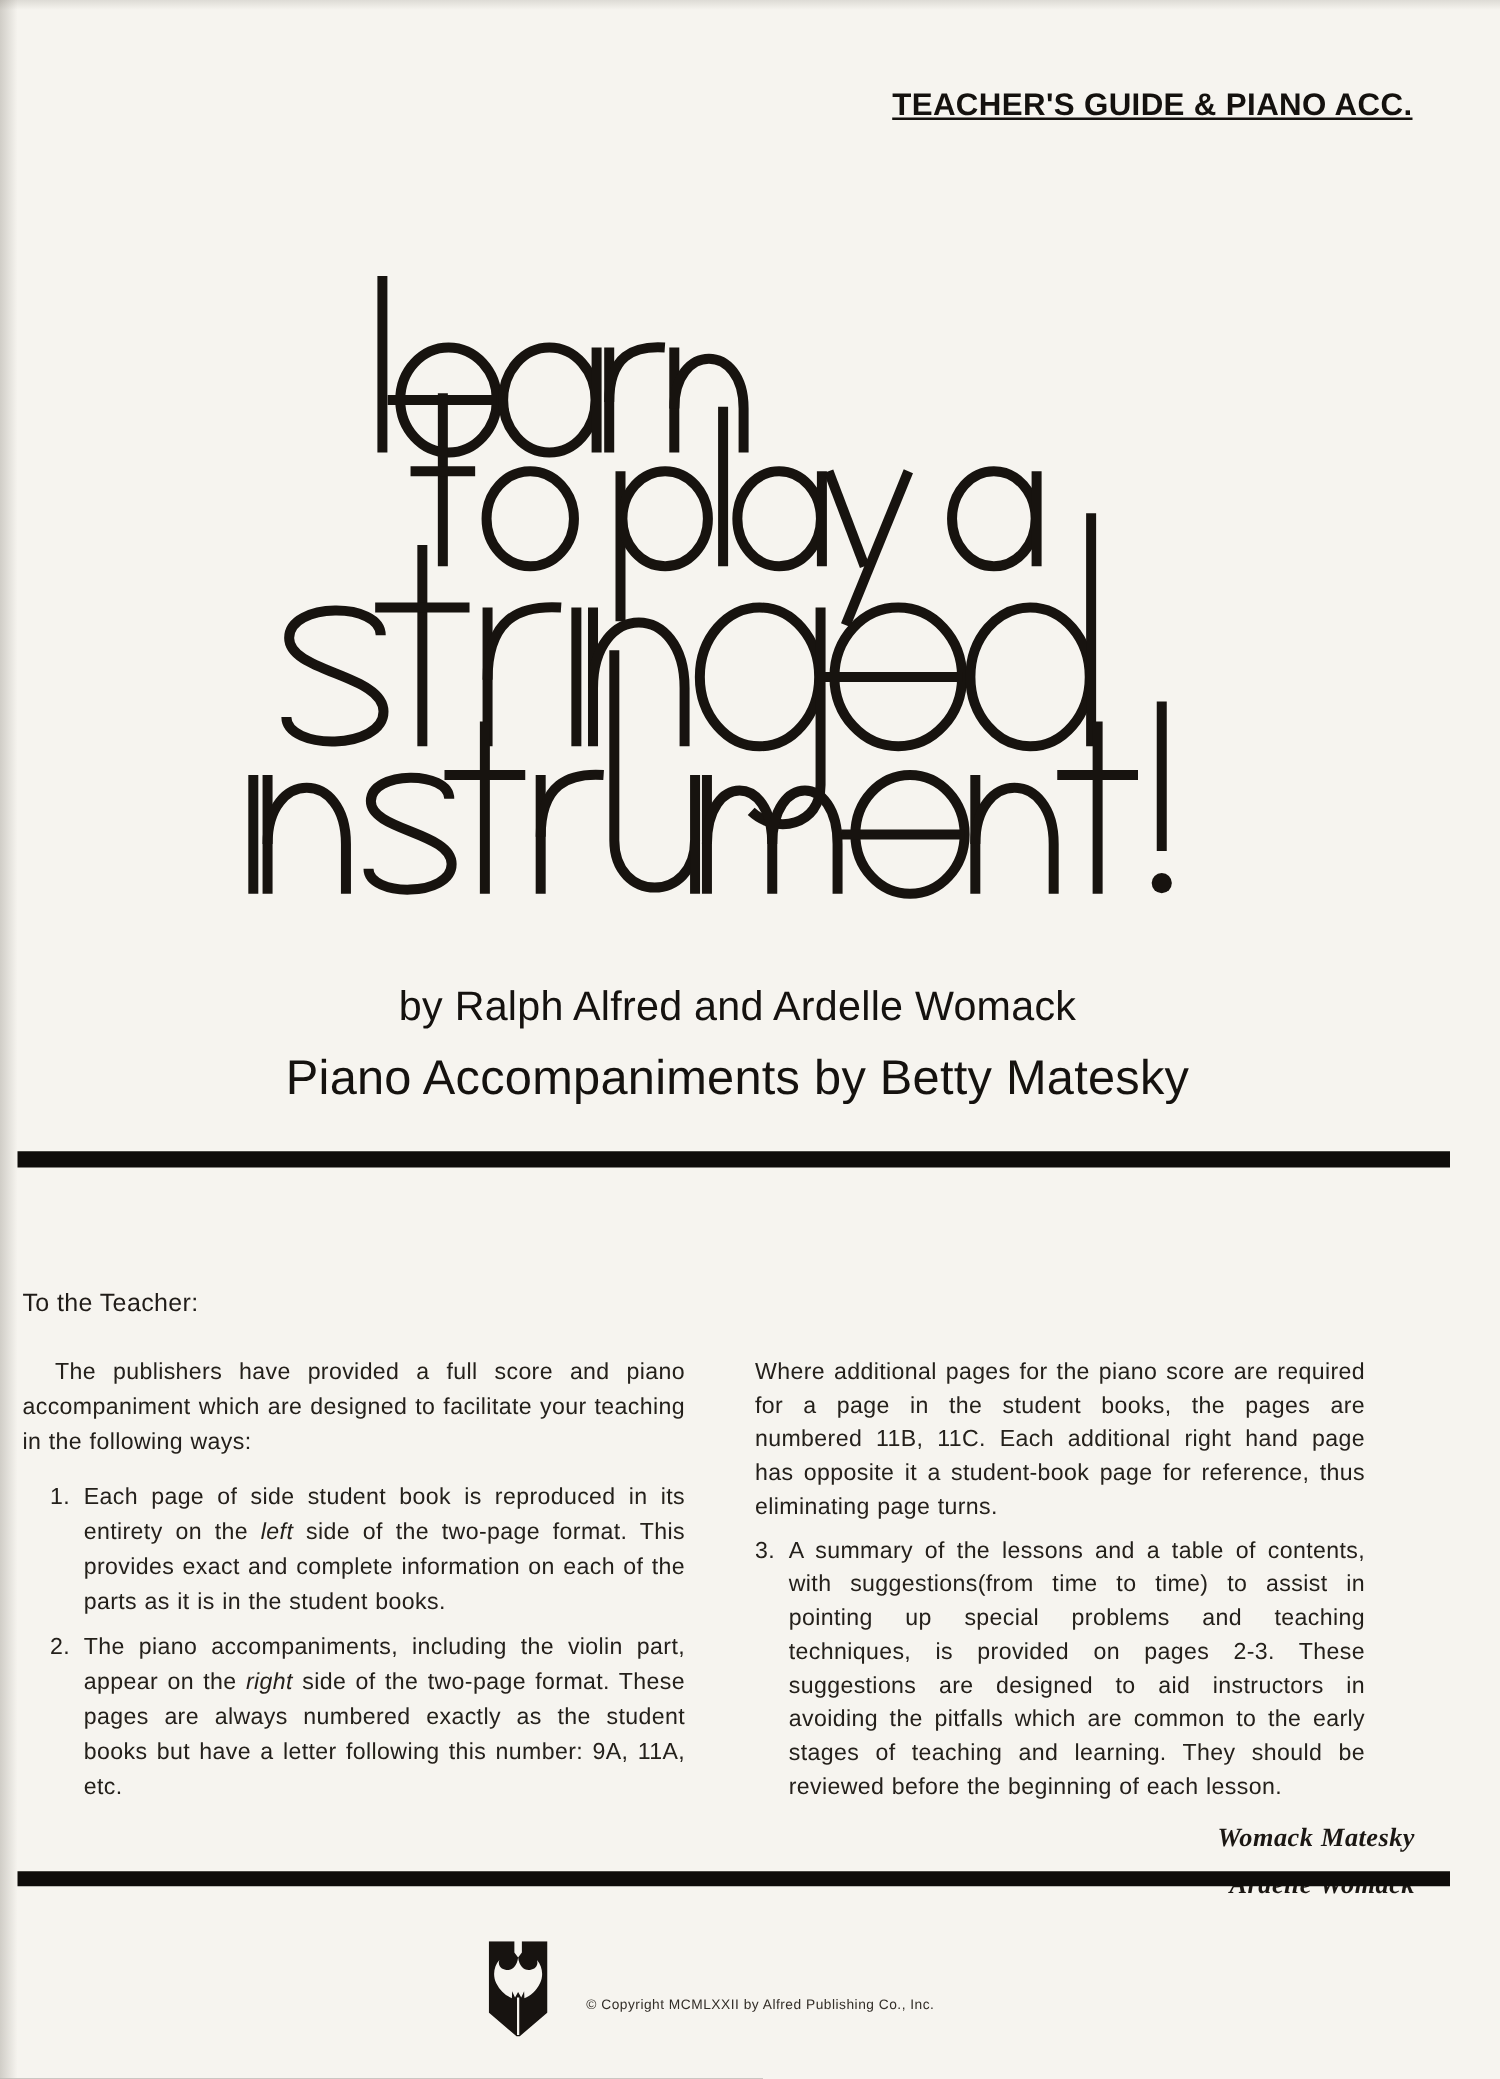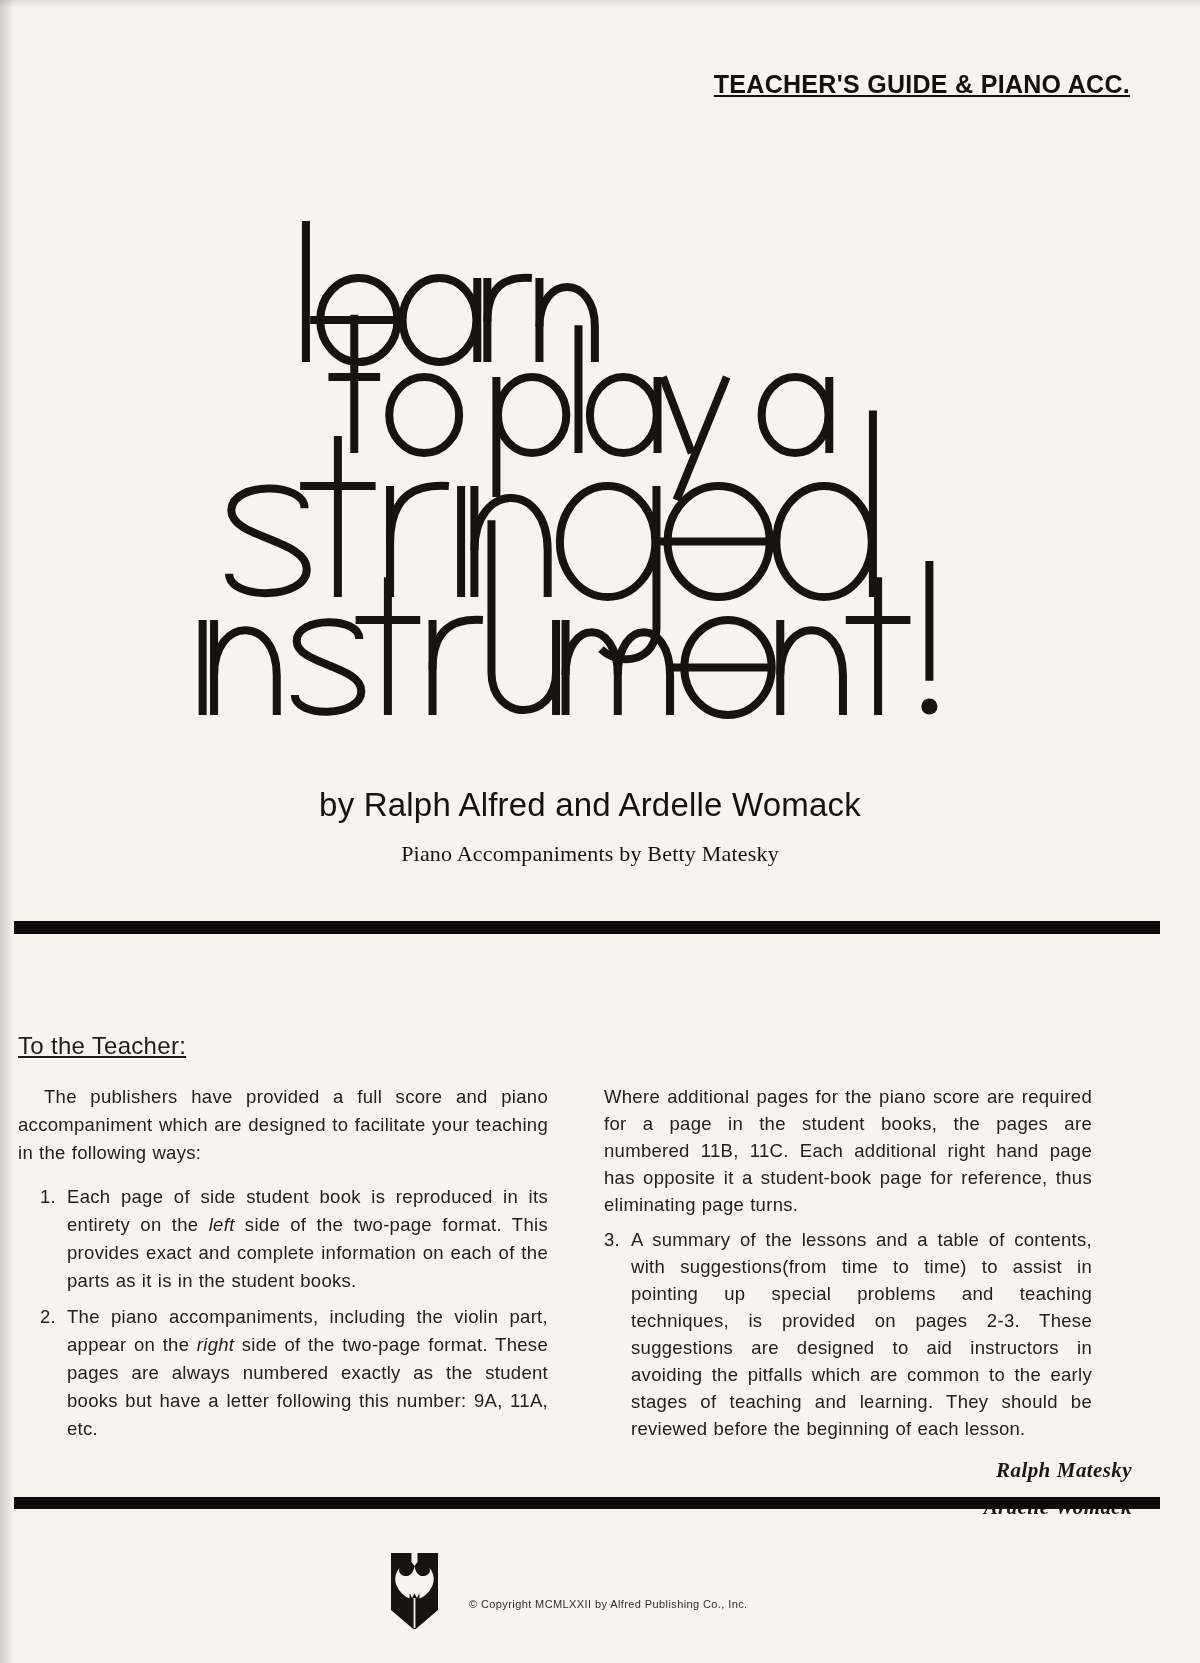--- a/index.html
+++ b/index.html
@@ -23,26 +23,26 @@
     font-weight:bold;font-size:25px;line-height:29px;letter-spacing:.3px;color:#14110e;text-decoration:underline;
   }
   .header .line2{margin-top:22px;}
   .title-svg{position:absolute;left:0;top:0;}
   .byline1{
     position:absolute;top:786px;left:20px;width:1140px;text-align:center;
     font-size:33px;letter-spacing:.2px;color:#15120f;
   }
   .byline2{
     position:absolute;top:841px;left:20px;width:1140px;text-align:center;
-    font-size:22px;letter-spacing:.2px;color:#15120f;font-family:Liberation Serif, serif;
+    font-size:39px;letter-spacing:.2px;color:#15120f;
   }
   .rule{position:absolute;left:14px;width:1146px;background:#0e0c0a;}
   .rule-top{top:921px;height:13px;}
   .rule-bottom{top:1497px;height:12px;}
-  .note-heading{position:absolute;left:18px;top:1032px;font-size:24px;letter-spacing:.3px;text-decoration:underline;}
+  .note-heading{position:absolute;left:18px;top:1032px;font-size:20px;letter-spacing:.3px;}
   .col{
     position:absolute;top:1083px;font-size:18.5px;letter-spacing:.3px;word-spacing:.6px;
     color:#24201b;
   }
   .col-left{left:18px;width:530px;line-height:28px;}
   .col-right{left:604px;width:488px;line-height:27px;}
   .intro{text-indent:26px;text-align:justify;margin:0 0 16px 0;}
   .para{text-align:justify;margin:0 0 8px 0;}
   .item{display:flex;margin:0 0 8px 22px;}
   .col-right .item{margin-left:0;}
@@ -159,21 +159,21 @@
 
   <div class="col col-right">
     <p class="para">Where additional pages for the piano score are required for a page in the student books, the pages are numbered 11B, 11C. Each additional right hand page has opposite it a student-book page for reference, thus eliminating page turns.</p>
 
     <div class="item">
       <span class="num">3.</span>
       <span class="itext">A summary of the lessons and a table of contents, with suggestions(from time to time) to assist in pointing up special problems and teaching techniques, is provided on pages 2-3. These suggestions are designed to aid instruc­tors in avoiding the pitfalls which are common to the early stages of teaching and learning. They should be reviewed before the beginning of each lesson.</span>
     </div>
 
     <div class="sig">
-      <div>Ralph Matesky</div>
+      <div>Womack Matesky</div>
       <div>Ardelle Womack</div>
     </div>
   </div>
 
   <div class="rule rule-bottom"></div>
 
   <svg class="footer-logo" width="47" height="78" viewBox="0 0 47 78" aria-hidden="true">
     <path fill="#171310" d="M0,0 L20.5,0 L20.5,9 L23.5,13 L26.5,9 L26.5,0 L47,0 L47,57 L24.8,76 L22.2,76 L0,57 Z"></path>
     <path fill="#f6f4ef" d="M23.5,13
          C22.5,20 19,23.5 14,23

